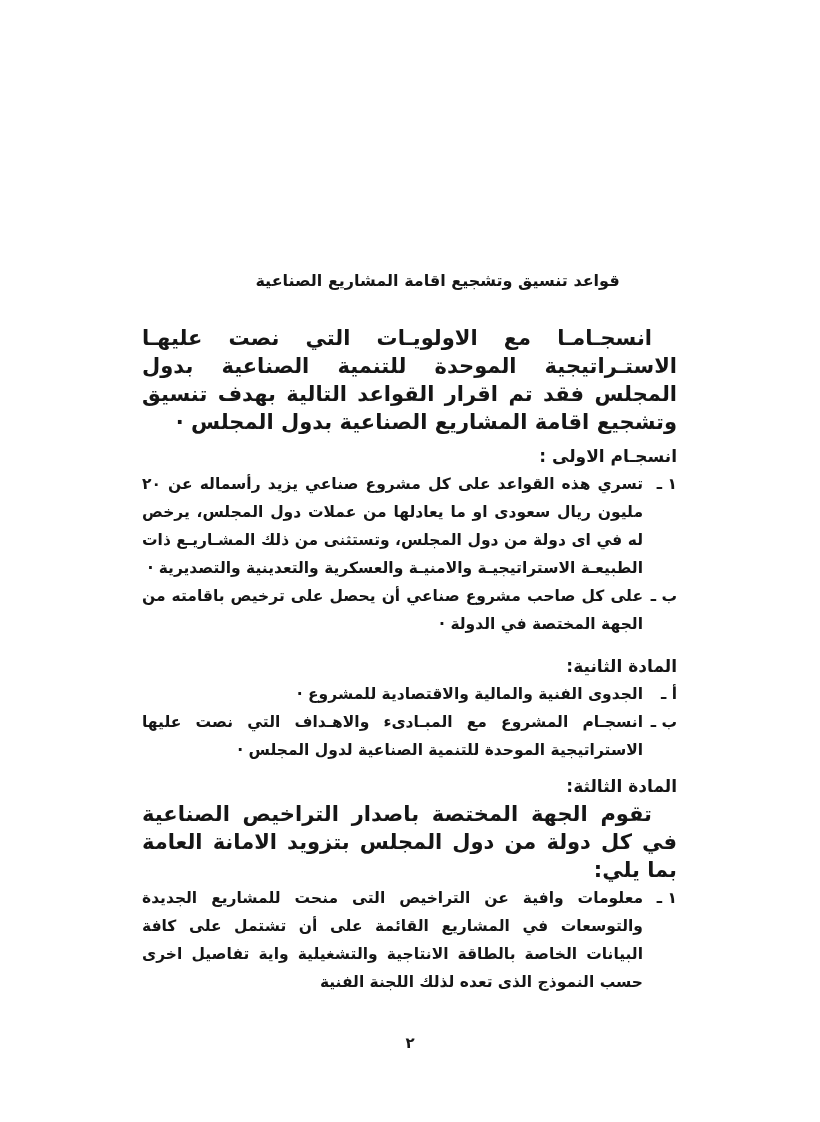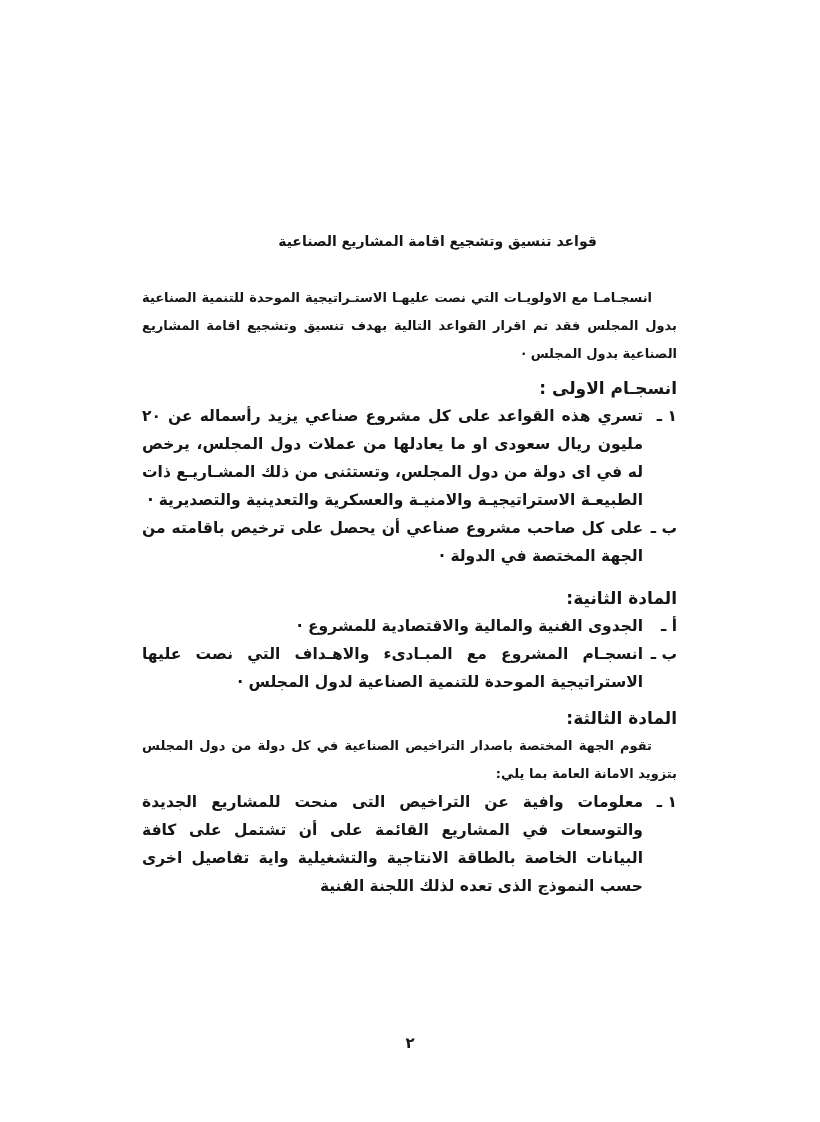--- a/index.html
+++ b/index.html
@@ -15,29 +15,30 @@
     color: #161616;
     font-family: "DejaVu Sans", sans-serif;
     font-weight: bold;
     direction: rtl;
     overflow: hidden;
     box-sizing: border-box;
     padding: 224px 143px 0 142px;
   }
   .doc-title {
     text-align: center;
-    font-size: 14px;
+    font-size: 16px;
     line-height: 34px;
     letter-spacing: 0.2px;
     transform: translateX(28px); 
     margin-bottom: 26px;
+    margin-top: 40px;
   }
   .para {
     margin: 0;
-    font-size: 13px;
+    font-size: 21px;
     line-height: 28px;
     text-align: justify;
   }
   .para.first-indent {
     text-indent: 25px;
   }
   .art-heading {
     margin: 6px 0 0 0;
     font-size: 17px;
     line-height: 28px;

